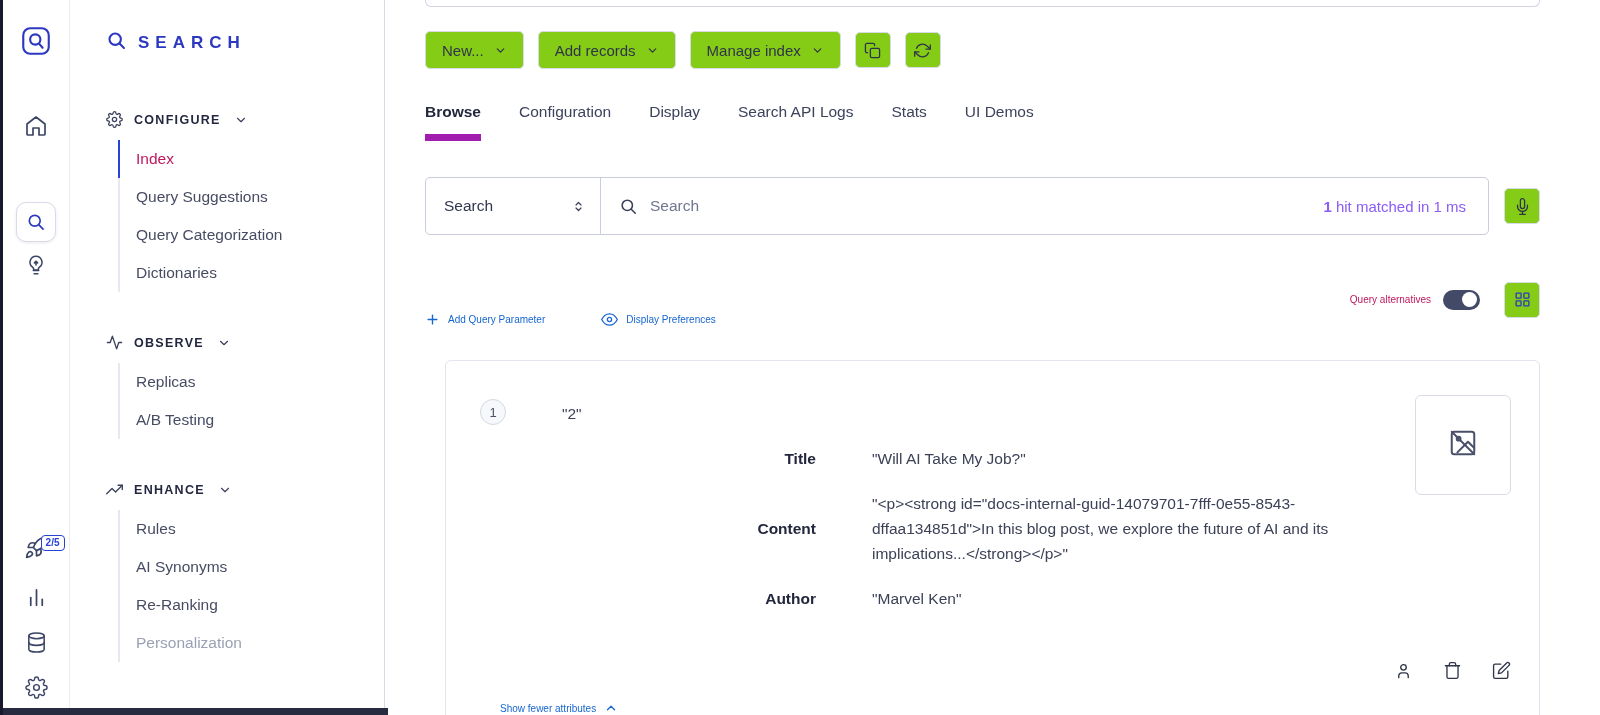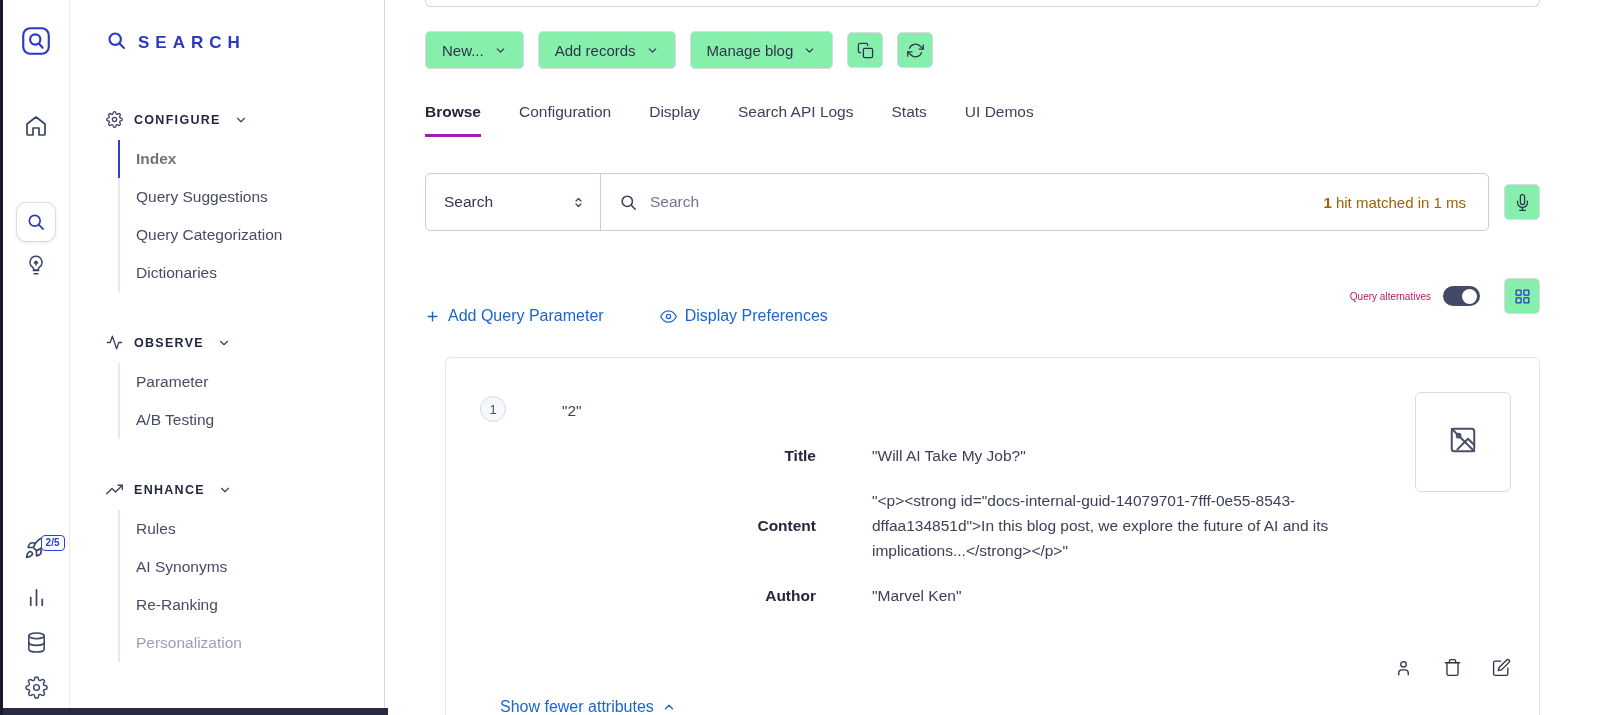--- a/index.html
+++ b/index.html
@@ -31,56 +31,56 @@
   .brand { display:flex; align-items:center; gap:11px; color:#2c38c0; margin-bottom:56px; }
   .brand-title { font-size:17px; font-weight:700; letter-spacing:6px; }
   .section-header { display:flex; align-items:center; gap:11px; color:#23273f;
                     margin-bottom:12px; cursor:pointer; }
   .section-header .icon { color:#3c415c; display:flex; }
   .section-label { font-size:12.5px; font-weight:700; letter-spacing:1.3px; }
   .section-chevron { color:#3c415c; display:flex; margin-left:2px; }
   .nav-items { list-style:none; margin:0 0 42px 12px; }
   .nav-items li { border-left:2px solid #e6e8f0; padding:10px 0 10px 16px;
                   font-size:15.5px; color:#474c63; cursor:pointer; }
-  .nav-items li.active { color:#737373; border-left-color:#2742d6; font-weight:700; }
+  .nav-items li.active { color:#be185d; border-left-color:#2742d6; font-weight:400; }
   .nav-items li.disabled { color:#9ba0b4; }
 
   
   .main { flex:1; padding:0 60px 0 40px; position:relative; overflow:hidden; background:#fff; }
   .remnant { height:7px; border:1px solid #d3d6e2; border-top:none;
              border-radius:0 0 6px 6px; margin-bottom:24px; }
 
   .toolbar { display:flex; align-items:center; gap:14px; margin-bottom:34px; }
   .btn { display:inline-flex; align-items:center; gap:10px; height:38px; padding:0 16px;
-         border:1px solid #d8dae6; border-radius:5px; background:#86efac; font-size:15px;
+         border:1px solid #d8dae6; border-radius:5px; background:#84cc16; font-size:15px;
          color:#2f3449; cursor:pointer; font-family:inherit; }
   .btn .chev { display:flex; color:#2f3449; }
   .icon-btn { width:36px; height:36px; padding:0; justify-content:center; }
 
   .tabs { display:flex; gap:38px; margin-bottom:36px; }
   .tab { font-size:15.5px; color:#3d425c; padding-bottom:13px; cursor:pointer; }
-  .tab.active { color:#23273d; font-weight:600; border-bottom:3px solid #a21caf; }
+  .tab.active { color:#23273d; font-weight:600; border-bottom:7px solid #a21caf; }
 
   .search-row { display:flex; align-items:center; gap:15px; margin-bottom:36px; }
   .searchbar { flex:1; display:flex; align-items:center; height:58px;
                border:1px solid #c9ccdb; border-radius:5px; background:#fff; }
   .scope { display:flex; align-items:center; justify-content:space-between; width:175px;
            height:100%; padding:0 14px 0 18px; border-right:1px solid #c9ccdb;
            font-size:15.5px; color:#31364e; cursor:pointer; flex-shrink:0; }
   .scope .icon { color:#3c415c; display:flex; }
   .mag { margin:0 12px 0 18px; color:#3c415c; display:flex; }
   .searchbar input { flex:1; border:none; outline:none; font-size:15.5px; color:#31364e;
                      font-family:inherit; background:transparent; min-width:60px; }
   .searchbar input::placeholder { color:#707590; }
-  .hits { font-size:15px; color:#a16207; padding-right:22px; white-space:nowrap; }
+  .hits { font-size:15px; color:#8b5cf6; padding-right:22px; white-space:nowrap; }
   .hits b { font-weight:700; }
 
   .options { display:flex; align-items:center; margin-bottom:32px; }
   .link { display:inline-flex; align-items:center; gap:8px; color:#1766d1;
-          font-size:16px; cursor:pointer; text-decoration:none;margin-top:40px; }
+          font-size:10px; cursor:pointer; text-decoration:none;margin-top:40px; }
   .link .icon { display:flex; color:#1766d1; }
   .link-gap { margin-left:56px; }
   .qa-label { margin-left:auto; font-size:10px; color:#be185d; }
   .toggle { width:37px; height:20px; border-radius:10px; background:#424a68;
             margin-left:12px; position:relative; cursor:pointer; }
   .toggle::after { content:""; position:absolute; top:2.5px; right:3px; width:15px;
             height:15px; border-radius:50%; background:#fff; }
   .grid-btn { margin-left:24px; color:#2c38c0; }
 
   .hit-card { border:1px solid #e2e4ee; border-radius:6px; background:#fff;
@@ -211,21 +211,21 @@
           </svg>
       </span>
       <span class="section-label">OBSERVE</span>
       <span class="section-chevron">
         <svg width="14" height="14" viewBox="0 0 24 24" fill="none" stroke="currentColor" stroke-width="2" stroke-linecap="round" stroke-linejoin="round">
             <polyline points="6 9 12 15 18 9"></polyline>
           </svg>
       </span>
     </div>
     <ul class="nav-items">
-      <li>Parameter</li>
+      <li>Replicas</li>
       <li>A/B Testing</li>
     </ul>
 
     <div class="section-header">
       <span class="icon">
         <svg width="17" height="17" viewBox="0 0 24 24" fill="none" stroke="currentColor" stroke-width="1.9" stroke-linecap="round" stroke-linejoin="round">
             <polyline points="23 6 13.5 15.5 8.5 10.5 1 18"></polyline>
             <polyline points="17 6 23 6 23 12"></polyline>
           </svg>
       </span>
@@ -258,21 +258,21 @@
       </button>
       <button class="btn">
         <span>Add records</span>
         <span class="chev">
           <svg width="13" height="13" viewBox="0 0 24 24" fill="none" stroke="currentColor" stroke-width="2.2" stroke-linecap="round" stroke-linejoin="round">
               <polyline points="6 9 12 15 18 9"></polyline>
             </svg>
         </span>
       </button>
       <button class="btn">
-        <span>Manage blog</span>
+        <span>Manage index</span>
         <span class="chev">
           <svg width="13" height="13" viewBox="0 0 24 24" fill="none" stroke="currentColor" stroke-width="2.2" stroke-linecap="round" stroke-linejoin="round">
               <polyline points="6 9 12 15 18 9"></polyline>
             </svg>
         </span>
       </button>
       <button class="btn icon-btn">
         <span class="chev">
           <svg width="17" height="17" viewBox="0 0 24 24" fill="none" stroke="currentColor" stroke-width="1.8" stroke-linecap="round" stroke-linejoin="round">
               <rect x="9" y="9" width="13" height="13" rx="2"></rect>

